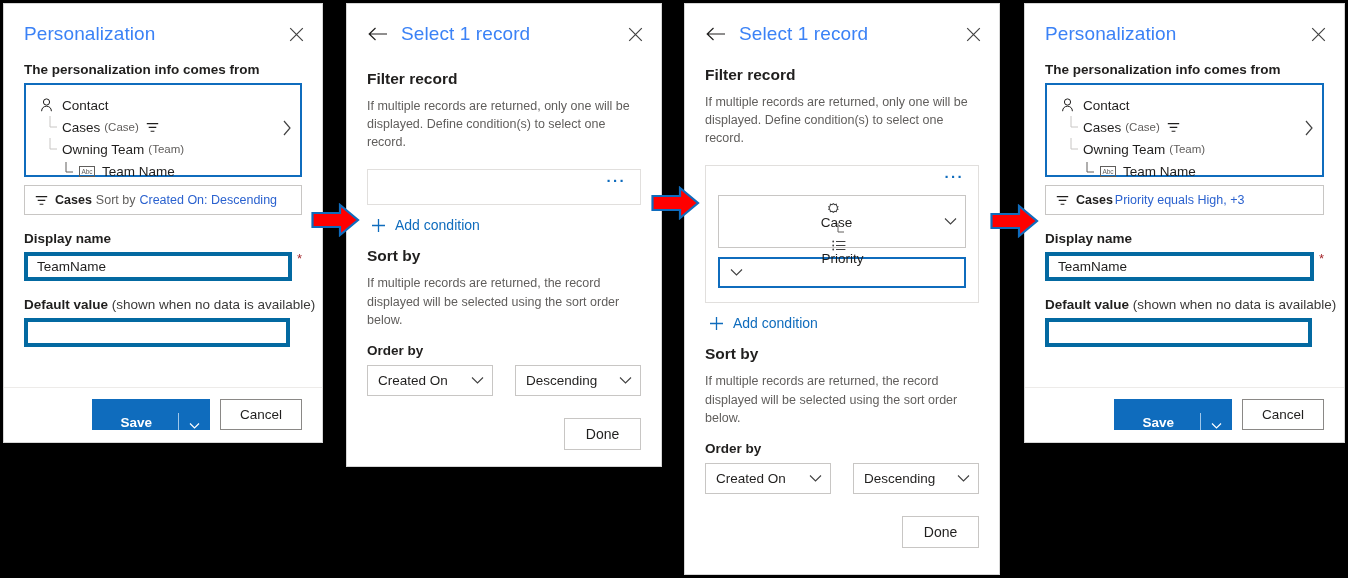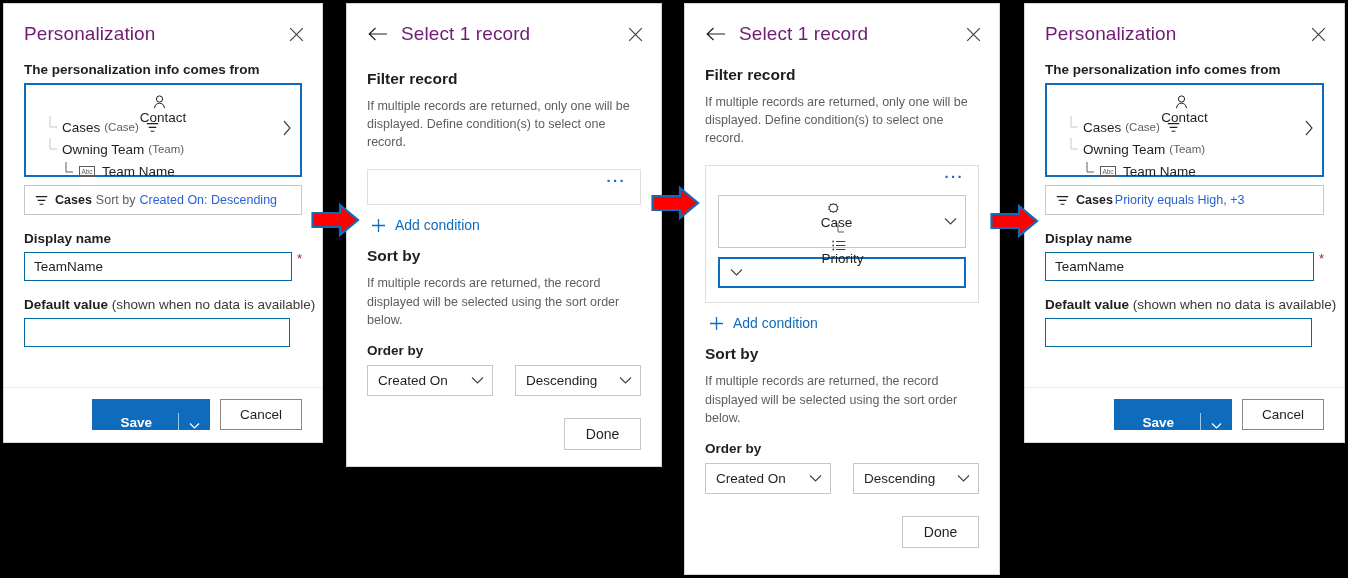--- a/index.html
+++ b/index.html
@@ -25,21 +25,21 @@
     height: 46px;
   }
   .back-arrow {
     width: 22px; height: 22px;
     margin-right: 12px;
     color: #201f1e;
     flex: 0 0 auto;
     display: flex; align-items: center; justify-content: center;
   }
   .pnl-title {
-    font-size: 19px; font-weight: 400; color: #701a75;
+    font-size: 19px; font-weight: 400; color: #3b82f6;
     letter-spacing: 0.1px;
     flex: 1 1 auto;
     white-space: nowrap;
   }
   .close-x {
     width: 20px; height: 20px; color: #424242;
     flex: 0 0 auto;
     display: flex; align-items: center; justify-content: center;
   }
 
@@ -76,21 +76,21 @@
   }
   .tree-row {
     display: flex; align-items: center;
     font-size: 13.5px; color: #201f1e;
     height: 22px;
     white-space: nowrap;
   }
   .tree-row .ico { width: 17px; height: 16px; margin-right: 7px; display:flex; align-items:center; justify-content:center; flex:0 0 auto; }
   .tree-row .paren { color: #605e5c; font-size: 11.5px; margin-left: 4px; }
   .tree-row .filt { margin-left: 7px; display:flex; align-items:center; }
-  .tree-row.lvl1 { padding-left: 0; flex-direction: column; }
+  .tree-row.lvl1 { padding-left: 0; }
   .tree-row.lvl2 { padding-left: 10px; }
   .tree-row.lvl3 { padding-left: 26px; }
   .elbow { width: 14px; height: 16px; flex:0 0 auto; display:flex; align-items:center; }
 
   
   .filter-bar {
     border: 1px solid #c8c6c4;
     background: #fff;
     height: 30px;
     display: flex; align-items: center;
@@ -99,21 +99,21 @@
     white-space: nowrap;
     margin-top: 8px;
   }
   .filter-bar .fico { margin-right: 7px; display:flex; align-items:center; }
   .filter-bar .ent { font-weight: 700; color: #201f1e; }
   .filter-bar .sep { color: #605e5c; margin: 0 4px 0 4px; }
   .filter-bar .lnk { color: #2b62cf; }
 
   
   .text-input {
-    border: 1px solid #0369a1;
+    border: 4px solid #0369a1;
     height: 29px;
     display: flex; align-items: center;
     padding: 0 9px;
     font-size: 13.5px; color: #201f1e;
     background: #fff;
   }
   .input-wrap { display: flex; align-items: flex-start; }
   .input-wrap .text-input { flex: 1 1 auto; }
   .req-star { color: #a4262c; font-size: 13px; margin-left: 5px; line-height: 1; }
 

